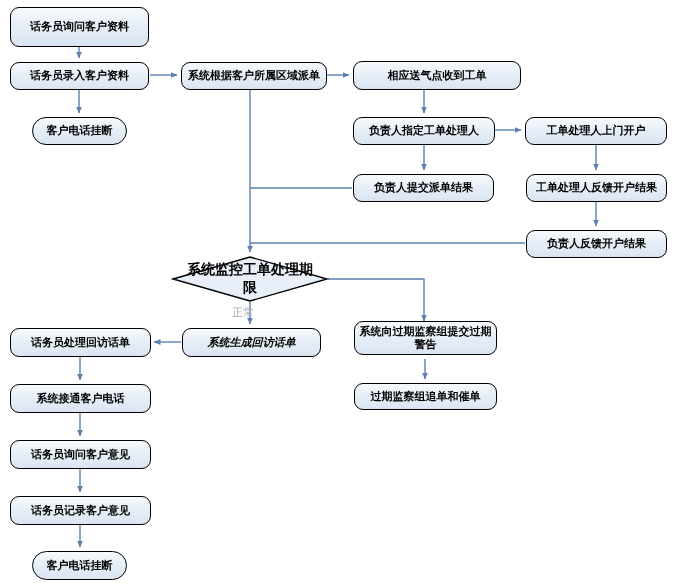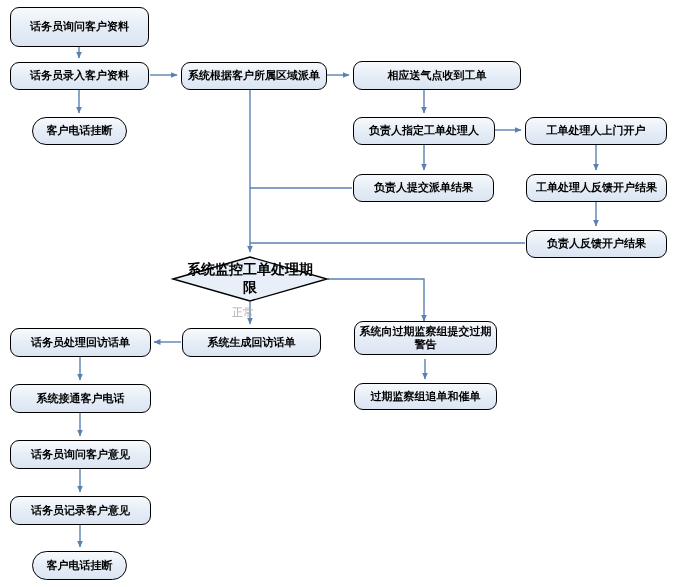--- a/index.html
+++ b/index.html
@@ -83,21 +83,21 @@
   <div class="node" style="left:526px;top:230px;width:141px;height:28px;">负责人反馈开户结果</div>
 
   <div class="diamond-label" style="left:183px;top:268px;width:134px;height:22px;">系统监控工单处理期限</div>
 
   <span class="edge-label" style="left:232px;top:305px;width:36px;">正常</span>
 
   <div class="node" style="left:354px;top:321px;width:143px;height:34px;">系统向过期监察组提交过期警告</div>
 
   <div class="node" style="left:354px;top:383px;width:143px;height:27px;">过期监察组追单和催单</div>
 
-  <div class="node" style="left:182px;top:328px;width:139px;height:29px;">系统生成回访话单</div>
+  <div class="node" style="left:182px;top:328px;width:139px;height:29px;font-style:italic;">系统生成回访话单</div>
 
   <div class="node" style="left:10px;top:328px;width:141px;height:29px;">话务员处理回访话单</div>
 
   <div class="node" style="left:10px;top:384px;width:141px;height:29px;">系统接通客户电话</div>
 
   <div class="node" style="left:10px;top:440px;width:141px;height:29px;">话务员询问客户意见</div>
 
   <div class="node" style="left:10px;top:496px;width:141px;height:29px;">话务员记录客户意见</div>
 
   <div class="node stadium" style="left:32px;top:551px;width:95px;height:29px;">客户电话挂断</div>

